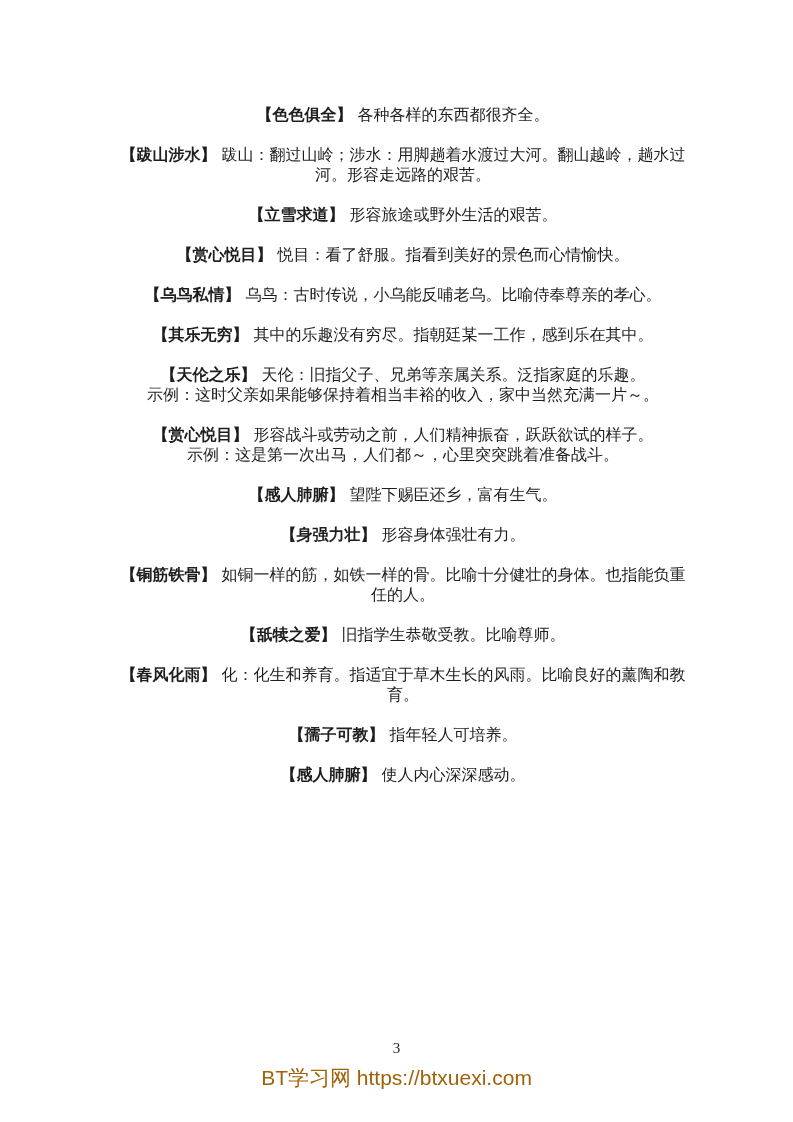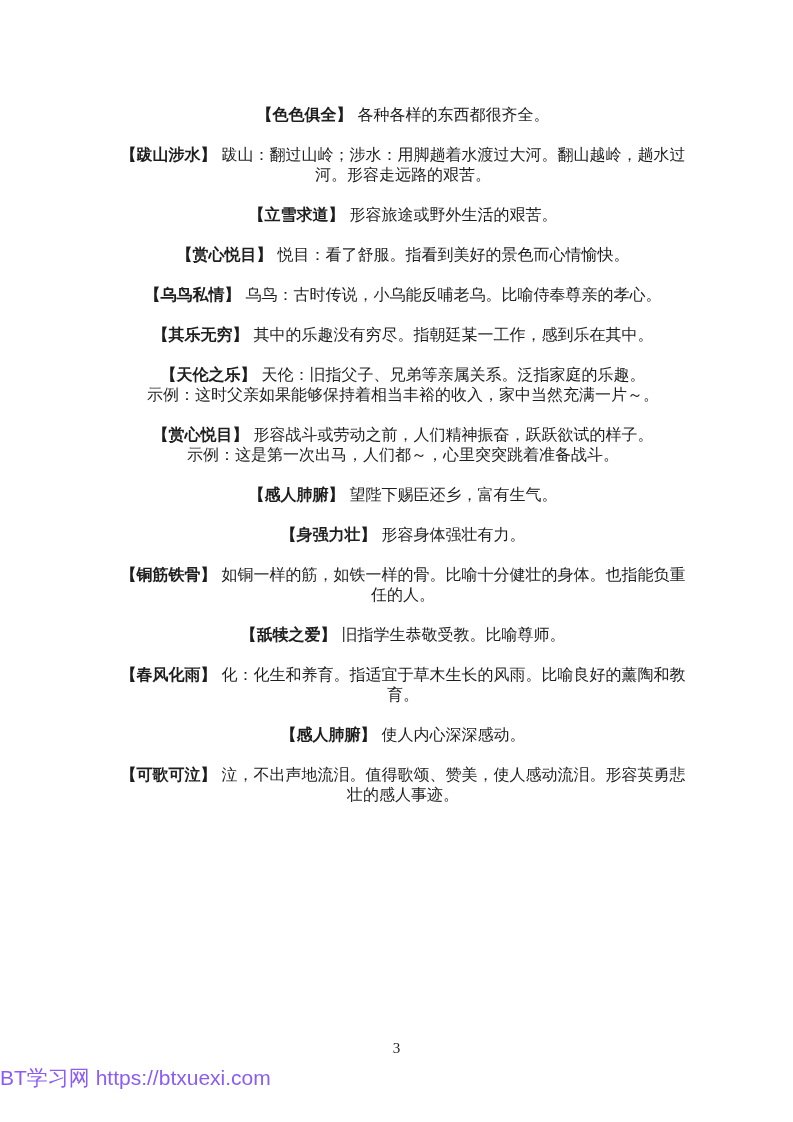--- a/index.html
+++ b/index.html
@@ -48,24 +48,24 @@
     font-size: 15px;
     line-height: 20px;
     color: #1e1e1e;
     font-family: "Liberation Serif", "DejaVu Serif", serif;
   }
   .footer {
     position: absolute;
     top: 1064px;
     left: 0;
     width: 100%;
-    text-align: left;
+    text-align: center;
     font-size: 21px;
     line-height: 28px;
-    color: #8b5cf6;
+    color: #a16207;
     font-family: "Liberation Sans", "DejaVu Sans", sans-serif;
   }
 </style>
 </head>
 <body>
 
 <div class="page">
 
   <div class="content">
   <p class="entry"><span class="term">【色色俱全】</span><span class="def">各种各样的东西都很齐全。</span></p>
@@ -89,24 +89,24 @@
 
   <p class="entry"><span class="term">【身强力壮】</span><span class="def">形容身体强壮有力。</span></p>
 
   <p class="entry"><span class="term">【铜筋铁骨】</span><span class="def">如铜一样的筋，如铁一样的骨。比喻十分健壮的身体。也指能负重任的人。</span></p>
 
 
   <p class="entry"><span class="term">【舐犊之爱】</span><span class="def">旧指学生恭敬受教。比喻尊师。</span></p>
 
   <p class="entry"><span class="term">【春风化雨】</span><span class="def">化：化生和养育。指适宜于草木生长的风雨。比喻良好的薰陶和教育。</span></p>
 
+  <p class="entry"><span class="term">【孺子可教】</span><span class="def">指年轻人可培养。</span></p>
 
   <p class="entry"><span class="term">【感人肺腑】</span><span class="def">使人内心深深感动。</span></p>
 
-  <p class="entry"><span class="term">【可歌可泣】</span><span class="def">泣，不出声地流泪。值得歌颂、赞美，使人感动流泪。形容英勇悲壮的感人事迹。</span></p>
 </div>
 
   <div class="page-number">3</div>
 
   <div class="footer">
     <span>BT学习网 https://btxuexi.com</span>
   </div>
 
 </div>
 

